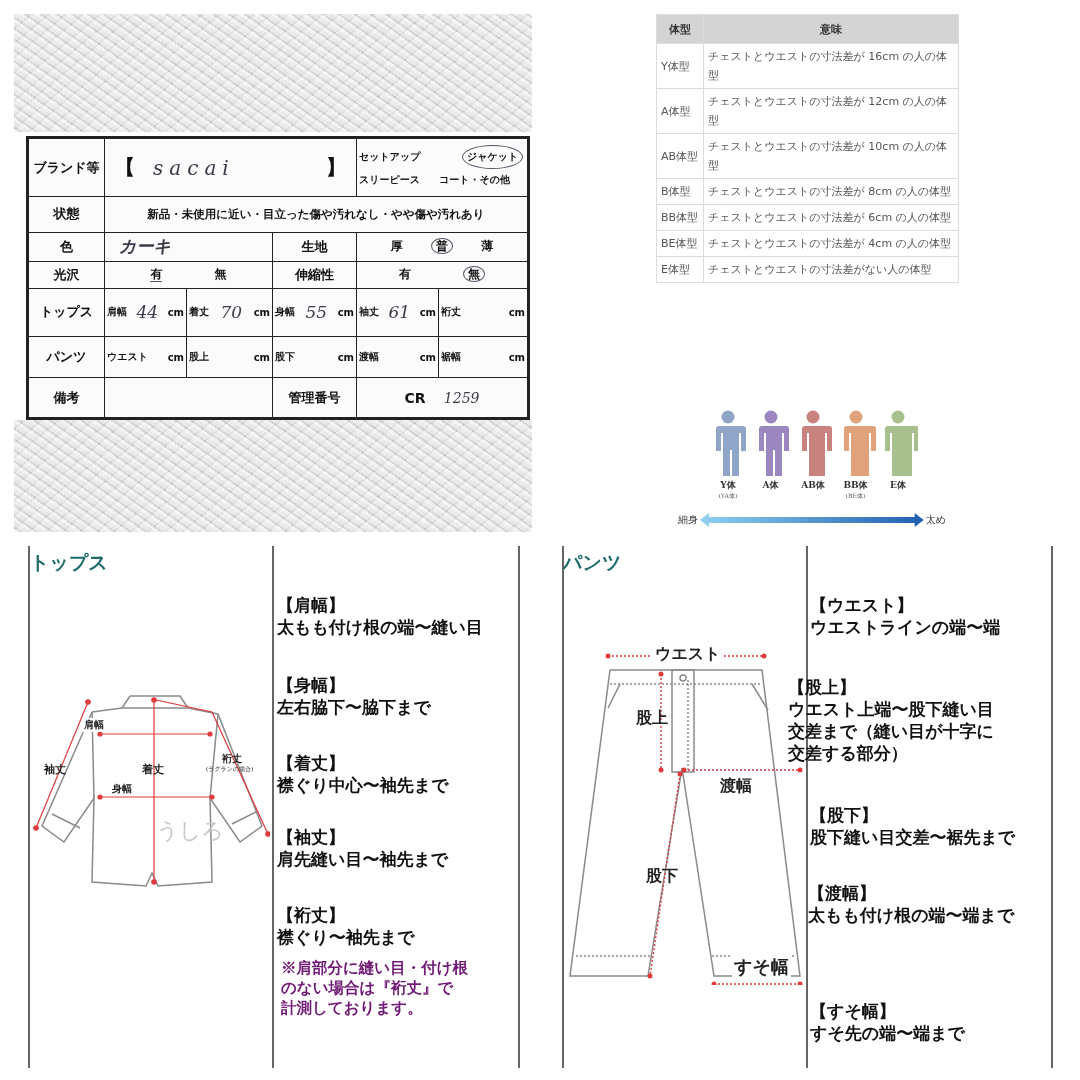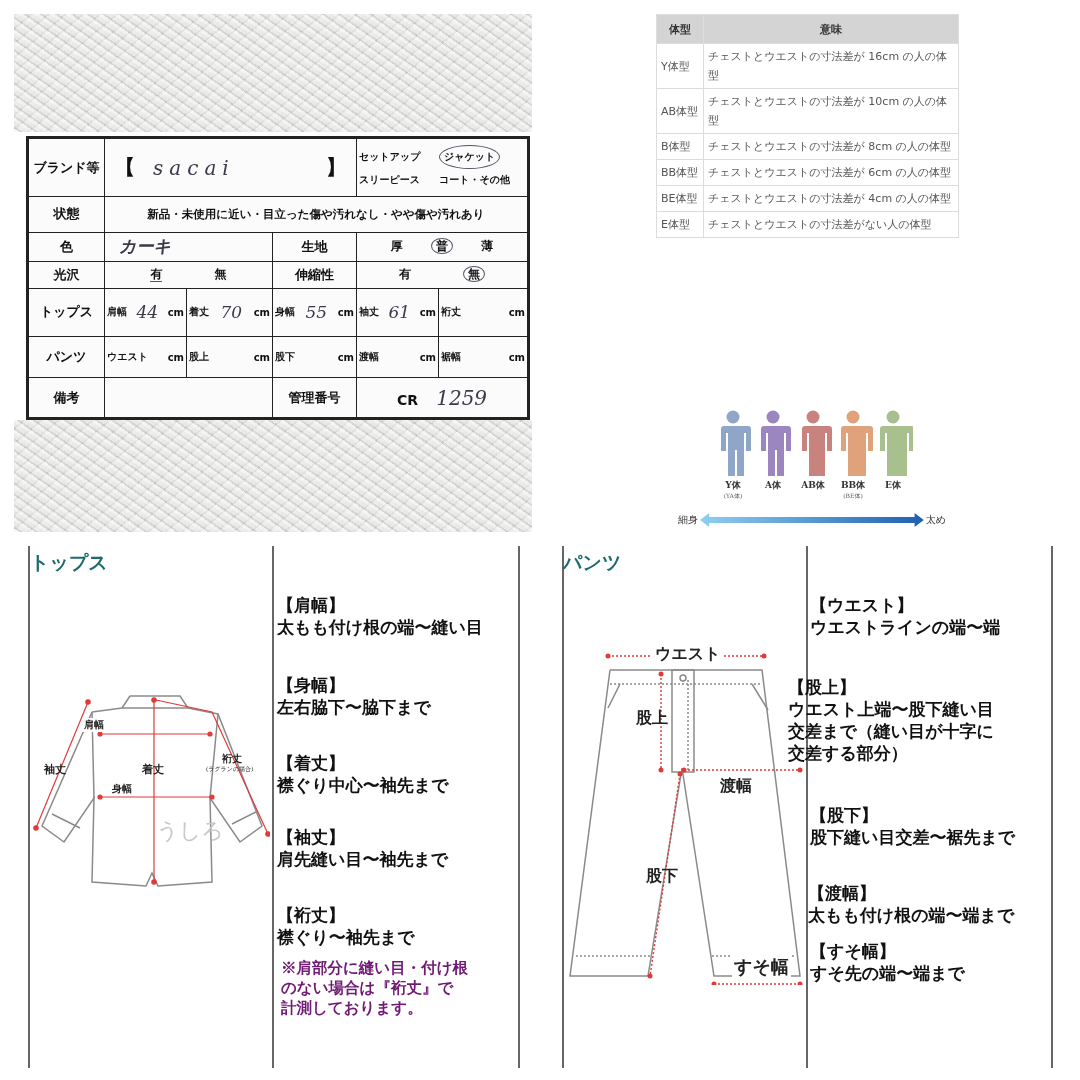--- a/index.html
+++ b/index.html
@@ -26,21 +26,21 @@
   .brand-cell { display:flex; align-items:center; justify-content:space-between; padding:0 8px; font-size:20px; }
   .brand-cell .name { font-size:20px; letter-spacing:6px; flex:1; text-align:left; padding-left:18px; }
   .types { font-size:10px; line-height:22px; text-align:left; }
   .types span { display:inline-block; width:80px; }
 
   
   .bt { position:absolute; left:656px; top:14px; width:303px; border-collapse:collapse; font-size:11px; color:#555; }
   .bt th { background:#d4d4d4; font-weight:bold; color:#333; height:26px; border:1px solid #ddd; }
   .bt td { border:1px solid #dcdcdc; padding:3px 4px; line-height:19px; vertical-align:middle; }
   .bt td.k { width:38px; }
-  .figs { position:absolute; left:708px; top:410px; width:210px; height:92px; display:flex; justify-content:center; }
+  .figs { position:absolute; left:708px; top:410px; width:210px; height:92px; display:flex; justify-content:space-between; }
   .fig { width:40px; display:flex; flex-direction:column; align-items:center; }
   .fig svg { display:block; }
   .fig .lbl { font-family:"DejaVu Serif", serif; font-weight:bold; font-size:9px; color:#333; margin-top:1px; }
   .fig .sub { font-family:"DejaVu Serif", serif; font-size:6px; color:#555; }
   .scale { position:absolute; left:678px; top:512px; width:268px; height:16px; display:flex; align-items:center; font-family:"DejaVu Serif", serif; font-size:10px; color:#333; }
   .scale .bar { flex:1; height:16px; margin:0 2px; position:relative; }
 
   
   .vline { position:absolute; width:2px; background:#666; }
   .sec-title { position:absolute; font-size:19px; font-weight:bold; color:#1e6b6b; }
@@ -70,21 +70,21 @@
       <td class="label">ブランド等</td>
       <td colspan="3">
         <div class="brand-cell">
           <span>【</span>
           <span class="name hand">sacai</span>
           <span>】</span>
         </div>
       </td>
       <td colspan="2">
         <div class="types">
-          <span>セットアップ</span><span style="border:1px solid #556; border-radius:50%; width:auto; padding:0 4px;">ジャケット</span><br>
+          <span>セットアップ</span><span style="border:1px solid #556; border-radius:50%; width:auto; padding:0 4px;margin-left:23px;">ジャケット</span><br>
           <span>スリーピース</span><span>コート・その他</span>
         </div>
       </td>
     </tr>
     <tr style="height:34px">
       <td class="label">状態</td>
       <td colspan="5" style="font-size:11.5px">新品・未使用に近い・目立った傷や汚れなし・やや傷や汚れあり</td>
     </tr>
     <tr style="height:28px">
       <td class="label">色</td>
@@ -183,36 +183,40 @@
               <span>cm</span>
             </div>
           </td>
     </tr>
     <tr style="height:38px">
       <td class="label">備考</td>
       <td colspan="2"></td>
       <td class="label">管理番号</td>
       <td colspan="2">
         <span style="font-size:14px;margin-right:14px">CR</span>
-        <span class="hand" style="font-size:20px">1259</span>
+        <span class="hand" style="font-size:14px">1259</span>
       </td>
     </tr>
   </tbody>
     </table>
 </div>
 
 <table class="bt">
   <tbody>
       <tr>
     <th>体型</th>
     <th>意味</th>
   </tr>
   <tr>
         <td class="k">Y体型</td>
         <td>チェストとウエストの寸法差が 16cm の人の体型</td>
+      </tr>
+  <tr>
+        <td class="k">A体型</td>
+        <td>チェストとウエストの寸法差が 12cm の人の体型</td>
       </tr>
   <tr>
         <td class="k">AB体型</td>
         <td>チェストとウエストの寸法差が 10cm の人の体型</td>
       </tr>
   <tr>
         <td class="k">B体型</td>
         <td>チェストとウエストの寸法差が 8cm の人の体型</td>
       </tr>
   <tr>
@@ -388,13 +392,13 @@
 
 <div class="desc" style="left:810px;top:594px"><span class="h">【ウエスト】</span><span>ウエストラインの端〜端</span></div>
 <div class="desc" style="left:788px;top:676px">
     <span class="h">【股上】</span>
     <span class="h">ウエスト上端〜股下縫い目</span>
     <span class="h">交差まで（縫い目が十字に</span>
     <span class="h">交差する部分）</span>
   </div>
 <div class="desc" style="left:810px;top:804px"><span class="h">【股下】</span><span>股下縫い目交差〜裾先まで</span></div>
 <div class="desc" style="left:808px;top:882px"><span class="h">【渡幅】</span><span>太もも付け根の端〜端まで</span></div>
-<div class="desc" style="left:810px;top:940px"><span class="h">【すそ幅】</span><span>すそ先の端〜端まで</span></div>
+<div class="desc" style="left:810px;top:1000px"><span class="h">【すそ幅】</span><span>すそ先の端〜端まで</span></div>
 
 </body></html>

